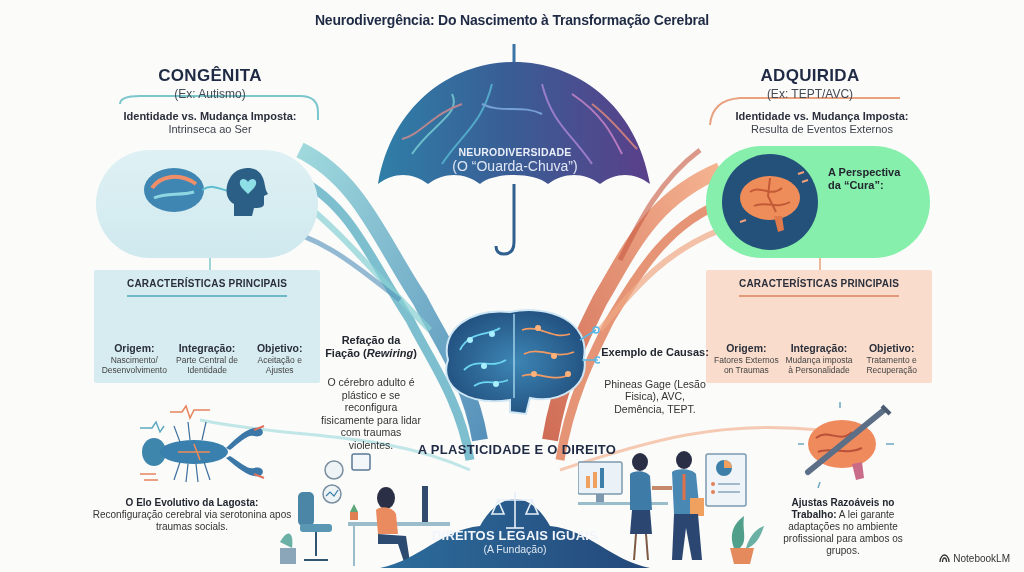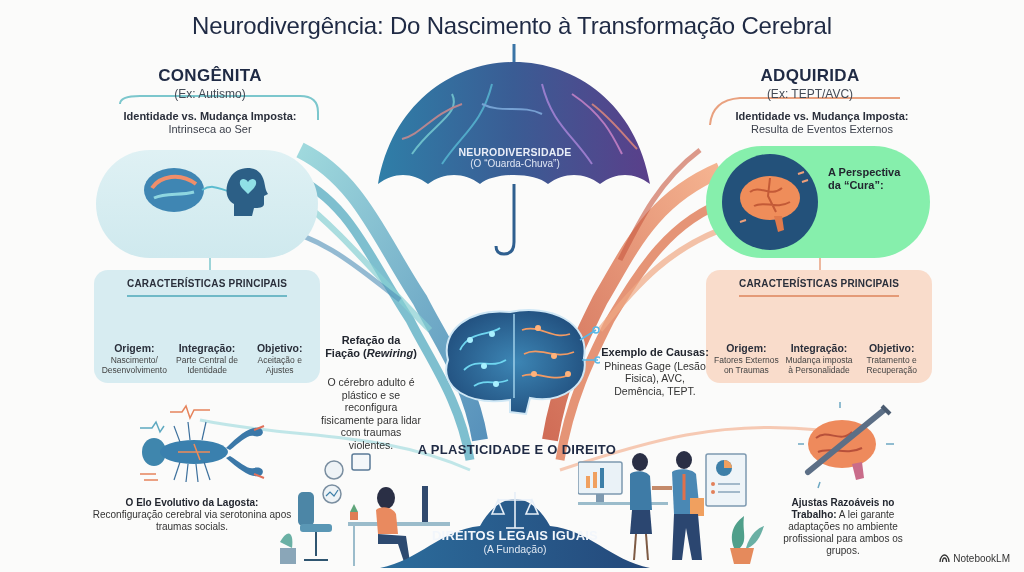--- a/index.html
+++ b/index.html
@@ -1,29 +1,29 @@
 <!DOCTYPE html>
 <html><head>
 <meta charset="utf-8">
 <style>
   *{box-sizing:border-box;margin:0;padding:0}
   body{width:1024px;height:572px;overflow:hidden;background:#fbfbfa;font-family:"Liberation Sans","DejaVu Sans",sans-serif;color:#2b2f3a;position:relative}
   .abs{position:absolute}
-  .title{left:0;top:12px;width:1024px;text-align:center;font-size:24px;font-weight:400;color:#1f2a44;letter-spacing:-0.2px}
+  .title{left:0;top:12px;width:1024px;text-align:center;font-size:14px;font-weight:700;color:#1f2a44;letter-spacing:-0.2px}
   .side-head{text-align:center}
   .side-head .h{font-size:17px;font-weight:700;color:#1f2a44;letter-spacing:0.3px}
   .side-head .s{font-size:12px;color:#444a55;margin-top:1px}
   .ident{text-align:center;font-size:11px;line-height:13px}
   .ident .k{font-weight:700;color:#2a2f3b}
   .ident .v{color:#3a3f4a}
   .cure-left{left:96px;top:150px;width:222px;height:108px;background:linear-gradient(180deg,#dff1f4,#cfe9ee);border-radius:54px}
   .cure-right{left:706px;top:146px;width:224px;height:112px;background:#86efac;border-radius:56px}
   .cure-text{font-size:11px;line-height:13px;text-align:center;color:#333}
   .cure-text b{color:#22262f}
-  .char-box{border-radius:14px;padding:8px 15px}
+  .char-box{border-radius:2px;padding:8px 15px}
   .char-left{left:94px;top:270px;width:226px;height:113px;background:#d7ecf1}
   .char-right{left:706px;top:270px;width:226px;height:113px;background:#f9dccb}
   .char-title{text-align:center;font-size:10px;font-weight:700;color:#2a2f3b;letter-spacing:0.2px}
   .char-line{height:2px;margin:6px 18px 0}
   .char-cols{position:absolute;left:4px;right:4px;bottom:8px;display:flex;}
   .char-col{flex:1;text-align:center;font-size:8.5px;line-height:10px;color:#444}
   .char-col .k{font-size:10.5px;font-weight:700;color:#2a2f3b;margin-bottom:1px;line-height:12px}
   .small-txt{font-size:10.5px;line-height:12.5px;text-align:center;color:#333}
   .small-txt b{color:#22262f}
   .section-label{font-size:13px;font-weight:700;color:#1f2a44;letter-spacing:0.3px}
@@ -89,21 +89,21 @@
     <path d="M170 40 C180 80 200 90 220 120" stroke="#b48be0"></path>
     <path d="M200 50 C230 70 240 90 250 110" stroke="#d98bd0"></path>
     <path d="M220 60 C240 75 255 95 265 105" stroke="#ef8f7a"></path>
     <path d="M110 60 C130 70 150 60 170 70" stroke="#8ab8e8"></path>
   </g>
   <line x1="142" y1="140" x2="142" y2="198" stroke="#2f5f8f" stroke-width="3"></line>
   <path d="M142 198 Q142 210 132 210 Q124 210 124 202" fill="none" stroke="#2f5f8f" stroke-width="3"></path>
 </svg>
 <div class="abs" style="left:440px;top:146px;width:150px;text-align:center">
   <div style="font-size:10.5px;font-weight:700;color:#e9eef8;letter-spacing:0.2px">NEURODIVERSIDADE</div>
-  <div style="font-size:10px;color:#dfe6f4">(O “Ouarda-Chuva”)</div>
+  <div style="font-size:14px;color:#dfe6f4">(O “Ouarda-Chuva”)</div>
 </div>
 
 <div class="abs side-head" style="left:110px;top:66px;width:200px">
   <div class="h">CONGÊNITA</div>
   <div class="s">(Ex: Autismo)</div>
 </div>
 <div class="abs ident" style="left:100px;top:110px;width:220px">
   <div class="k">Identidade vs. Mudança Imposta:</div>
   <div class="v">Intrinseca ao Ser</div>
 </div>
@@ -216,21 +216,21 @@
 <div class="abs small-txt" style="left:318px;top:334px;width:106px">
   <div style="font-weight:700;font-size:11px;line-height:13px;color:#22262f">
     <span>Refação da</span><br>
     <span>Fiação (</span><i>Rewiring</i><span>)</span>
   </div>
   <div style="margin-top:16px">O cérebro adulto é plástico e se reconfigura fisicamente para lidar com traumas violentes.</div>
 </div>
 
 <div class="abs small-txt" style="left:600px;top:346px;width:110px">
   <div style="font-weight:700;font-size:11px;color:#22262f">Exemplo de Causas:</div>
-  <div style="margin-top:1px">Phineas Gage (Lesão Fisica), AVC, Demência, TEPT.</div>
+  <div style="margin-top:19px">Phineas Gage (Lesão Fisica), AVC, Demência, TEPT.</div>
 </div>
 
 <svg class="abs" style="left:130px;top:404px" width="140" height="88">
   <path d="M40 8 L52 8 L56 2 L60 14 L64 6 L80 6" stroke="#e6845c" stroke-width="1.5" fill="none"></path>
   <path d="M10 24 L22 24 L26 18 L30 28 L34 22" stroke="#5ea9c0" stroke-width="1.5" fill="none"></path>
   <ellipse cx="24" cy="48" rx="12" ry="14" fill="#3f86ad"></ellipse>
   <ellipse cx="64" cy="48" rx="34" ry="12" fill="#3a80ae"></ellipse>
   <path d="M48 48 L80 48 M64 40 L70 56" stroke="#f08b58" stroke-width="1.5"></path>
   <path d="M96 44 C110 30 120 22 130 24 C136 28 132 34 124 32 C118 30 110 38 100 46 Z" fill="#3b78a8"></path>
   <path d="M96 54 C110 66 120 74 130 72 C136 68 132 62 124 64 C118 66 110 58 100 52 Z" fill="#3b78a8"></path>

